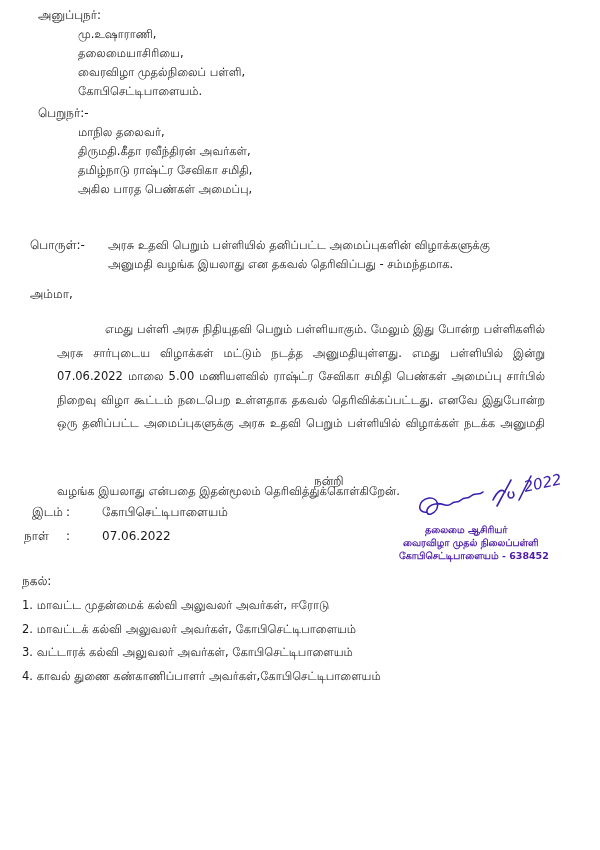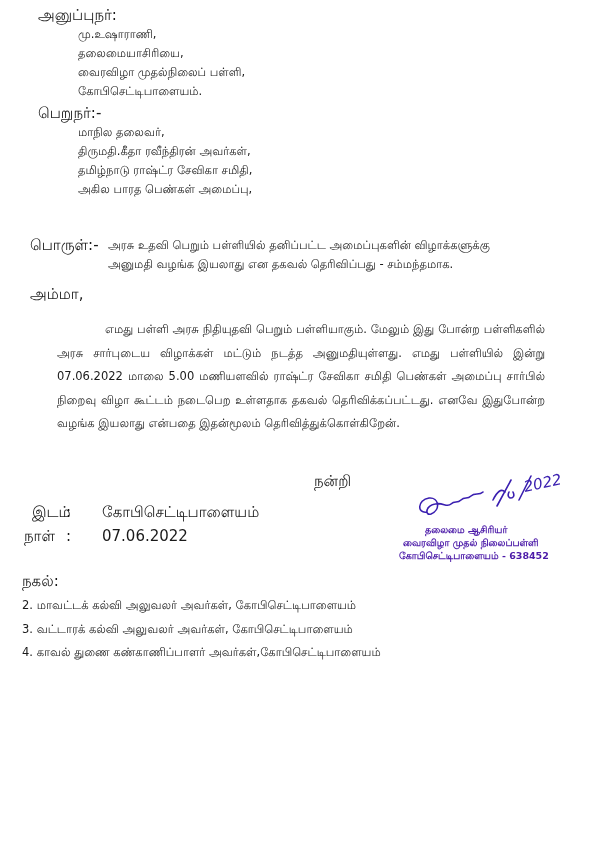--- a/index.html
+++ b/index.html
@@ -2,29 +2,29 @@
 <html><head>
 <meta charset="utf-8">
 <style>
   html, body { margin: 0; padding: 0; }
   body {
     width: 600px; height: 850px; background: #ffffff; position: relative;
     font-family: "DejaVu Sans", "Liberation Sans", sans-serif;
     color: #1a1a1a; overflow: hidden;
   }
   .abs { position: absolute; white-space: nowrap; }
-  .t { font-size: 15px; line-height: 19px; }
+  .t { font-size: 12px; line-height: 19px; }
   .block { position: absolute; }
   .block div { font-size: 11.5px; line-height: 19px; white-space: nowrap; }
   .para {
     position: absolute; left: 57px; top: 318px; width: 488px;
     font-size: 11.5px; line-height: 23.5px; text-align: justify;
   }
   .para div { white-space: nowrap; text-align-last: justify; }
-  .para div.last { text-align-last: left; }
+  .para div.last { text-align-last: left; margin-top: 44px; }
   .para div.first { padding-left: 48px; }
   .stamp {
     position: absolute; left: 395px; top: 470px; width: 200px; height: 100px;
   }
   .stamp-text { position: absolute; color: #4b1aa8; font-weight: bold; font-size: 9.5px; line-height: 13px; white-space: nowrap; }
   .copies div { font-size: 11.5px; line-height: 23.5px; white-space: nowrap; }
 </style>
 </head>
 <body>
 
@@ -50,20 +50,21 @@
   <div>அனுமதி வழங்க இயலாது என தகவல் தெரிவிப்பது  - சம்மந்தமாக.</div>
 </div>
 
 <div class="abs t" style="left:30px; top:285px;">அம்மா,</div>
 
 <div class="para">
   <div class="first">எமது பள்ளி அரசு நிதியுதவி பெறும் பள்ளியாகும்.  மேலும் இது போன்ற பள்ளிகளில்</div>
   <div>அரசு சார்புடைய விழாக்கள் மட்டும் நடத்த அனுமதியுள்ளது.  எமது பள்ளியில் இன்று</div>
   <div>07.06.2022 மாலை 5.00 மணியளவில் ராஷ்ட்ர சேவிகா சமிதி பெண்கள் அமைப்பு சார்பில்</div>
   <div>நிறைவு விழா கூட்டம் நடைபெற உள்ளதாக தகவல் தெரிவிக்கப்பட்டது. எனவே இதுபோன்ற</div>
+  <div>ஒரு தனிப்பட்ட அமைப்புகளுக்கு அரசு உதவி பெறும் பள்ளியில் விழாக்கள் நடக்க அனுமதி</div>
   <div class="last">வழங்க இயலாது என்பதை இதன்மூலம் தெரிவித்துக்கொள்கிறேன்.</div>
 </div>
 
 <div class="abs t" style="left:275px; top:472px;margin-left:39px;">நன்றி</div>
 
 <div class="abs t" style="left:32px; top:503px;">இடம்</div>
 <div class="abs t" style="left:66px; top:503px;">:</div>
 <div class="abs t" style="left:102px; top:503px;">கோபிசெட்டிபாளையம்</div>
 
 <div class="abs t" style="left:24px; top:527px;">நாள்</div>
@@ -81,16 +82,17 @@
     </g>
     <text x="130" y="22" fill="#3a1fb0" font-size="15" font-style="italic" font-family="DejaVu Sans, sans-serif" transform="rotate(-12 130 22)">2022</text>
   </svg>
   <div class="stamp-text" style="left:30px; top:53px;">தலைமை ஆசிரியர்</div>
   <div class="stamp-text" style="left:8px; top:66px;text-align:center;">வைரவிழா முதல் நிலைப்பள்ளி</div>
   <div class="stamp-text" style="left:4px; top:79px;">கோபிசெட்டிபாளையம் - 638452</div>
 </div>
 
 <div class="abs t" style="left:22px; top:572px;">நகல்:</div>
 <div class="block copies" style="left:22px; top:594px;">
+  <div>1. மாவட்ட முதன்மைக் கல்வி அலுவலர் அவர்கள், ஈரோடு</div>
   <div>2. மாவட்டக் கல்வி அலுவலர் அவர்கள், கோபிசெட்டிபாளையம்</div>
   <div>3. வட்டாரக் கல்வி அலுவலர் அவர்கள், கோபிசெட்டிபாளையம்</div>
   <div>4. காவல் துணை கண்காணிப்பாளர் அவர்கள்,கோபிசெட்டிபாளையம்</div>
 </div>
 
 </body></html>

